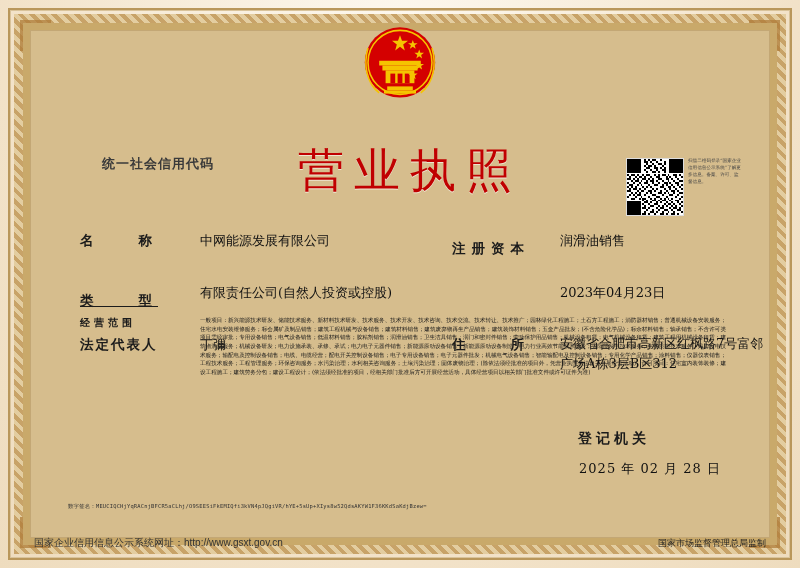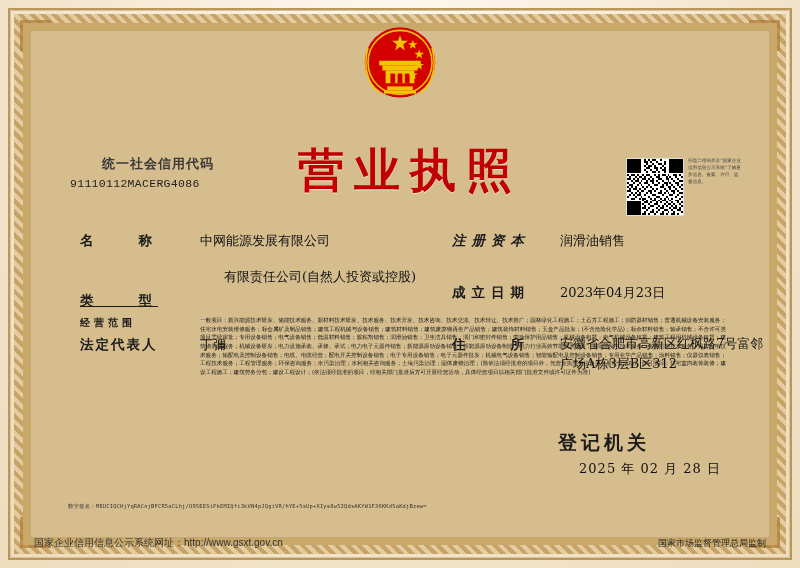--- a/index.html
+++ b/index.html
@@ -61,21 +61,21 @@
   .emblem{
     position:absolute;left:50%;top:16px;transform:translateX(-50%);
     width:96px;height:96px;
   }
 
   
   .title{
     position:absolute;left:250px;top:140px;width:320px;
     text-align:center;color:#c00000;
     font-family:"DejaVu Serif","Liberation Serif",serif;
-    font-weight:bold;font-size:46px;letter-spacing:10px;
+    font-weight:normal;font-size:46px;letter-spacing:10px;
     text-shadow:0 1px 0 rgba(255,255,255,.6);
   }
 
   
   .code-block{position:absolute;left:68px;top:155px;width:180px;}
   .code-label{
     font-size:13px;color:#3a3a3a;font-weight:bold;letter-spacing:1px;
     font-family:"DejaVu Serif","Liberation Serif",serif;
     text-align:center;
   }
@@ -119,21 +119,21 @@
     letter-spacing:4px;color:#1b1b1b;
     font-family:"DejaVu Serif","Liberation Serif",serif;
   }
   .scope-text{
     position:absolute;left:200px;top:84px;width:526px;
     font-size:5.6px;line-height:1.55;color:#1a1a1a;text-align:justify;
     font-family:"DejaVu Sans",sans-serif;
   }
 
   .reg-auth-lbl{
-    position:absolute;right:150px;top:198px;font-size:19px;font-weight:bold;
+    position:absolute;right:150px;top:198px;font-size:14px;font-weight:bold;
     letter-spacing:4px;color:#1b1b1b;
     font-family:"DejaVu Serif","Liberation Serif",serif;
   }
   .reg-auth-val{
     position:absolute;right:48px;top:192px;width:116px;text-align:left;
     font-size:8.5px;line-height:1.5;color:#111;
     font-family:"DejaVu Sans",sans-serif;
   }
   .reg-date{
     position:absolute;right:40px;top:228px;width:220px;text-align:center;
@@ -220,21 +220,20 @@
         <polygon points="84,56 85.5,60 90,60 86.4,62.6 87.6,67 84,64.4 80.4,67 81.6,62.6 78,60 82.5,60"></polygon>
         <polygon points="76,68 77.5,72 82,72 78.4,74.6 79.6,79 76,76.4 72.4,79 73.6,74.6 70,72 74.5,72"></polygon>
       </g>
     </svg>
   </div>
 
   <div class="title">营业执照</div>
 
   <div class="code-block">
     <div class="code-label">统一社会信用代码</div>
-    <div class="code-value">91110112MACERG4086</div>
   </div>
 
   <div class="qr-wrap">
     <svg class="qr" viewBox="0 0 29 29" shape-rendering="crispEdges">
       <rect width="29" height="29" fill="#ffffff"></rect>
       <g fill="#000000">
         <path d="M0 0h7v7H0z M1 1h5v5H1z M2 2h3v3H2z"></path>
         <path d="M22 0h7v7h-7z M23 1h5v5h-5z M24 2h3v3h-3z"></path>
         <path d="M0 22h7v7H0z M1 23h5v5H1z M2 24h3v3H2z"></path>
         <rect x="9" y="0" width="1" height="1"></rect>
@@ -450,28 +449,27 @@
       </g>
     </svg>
     <div class="qr-note">扫描二维码登录“国家企业信用信息公示系统”了解更多信息。备案、许可、监督信息。</div>
   </div>
 
   <div class="fields">
 
     <div class="row">
       <div class="lbl left" style="top:0;">名　　称</div>
       <div class="val left" style="top:0;">中网能源发展有限公司</div>
-      <div class="lbl right" style="top:0;font-style:italic;">注册资本</div>
+      <div class="lbl right" style="top:8px;">注册资本</div>
       <div class="val right" style="top:0;">润滑油销售</div>
     </div>
 
     <div class="row">
       <div class="lbl left" style="top:36px;text-decoration:underline;">类　　型</div>
-      <div class="val left" style="top:12px;text-align:center;">有限责任公司(自然人投资或控股)</div>
-      <div class="lbl right" style="top:28px;">成立日期</div>
+      <div class="val left" style="top:28px;">有限责任公司(自然人投资或控股)</div>
       <div class="val right" style="top:28px;">2023年04月23日</div>
     </div>
 
     <div class="row">
       <div class="lbl left" style="top:56px;letter-spacing:2px;">法定代表人</div>
       <div class="val left" style="top:56px;">丁彌</div>
       <div class="lbl right" style="top:56px;">住　　所</div>
       <div class="val right" style="top:54px;line-height:1.5;">安徽省合肥市高新区红枫路7号富邻广场A栋3层B区312</div>
     </div>
 

